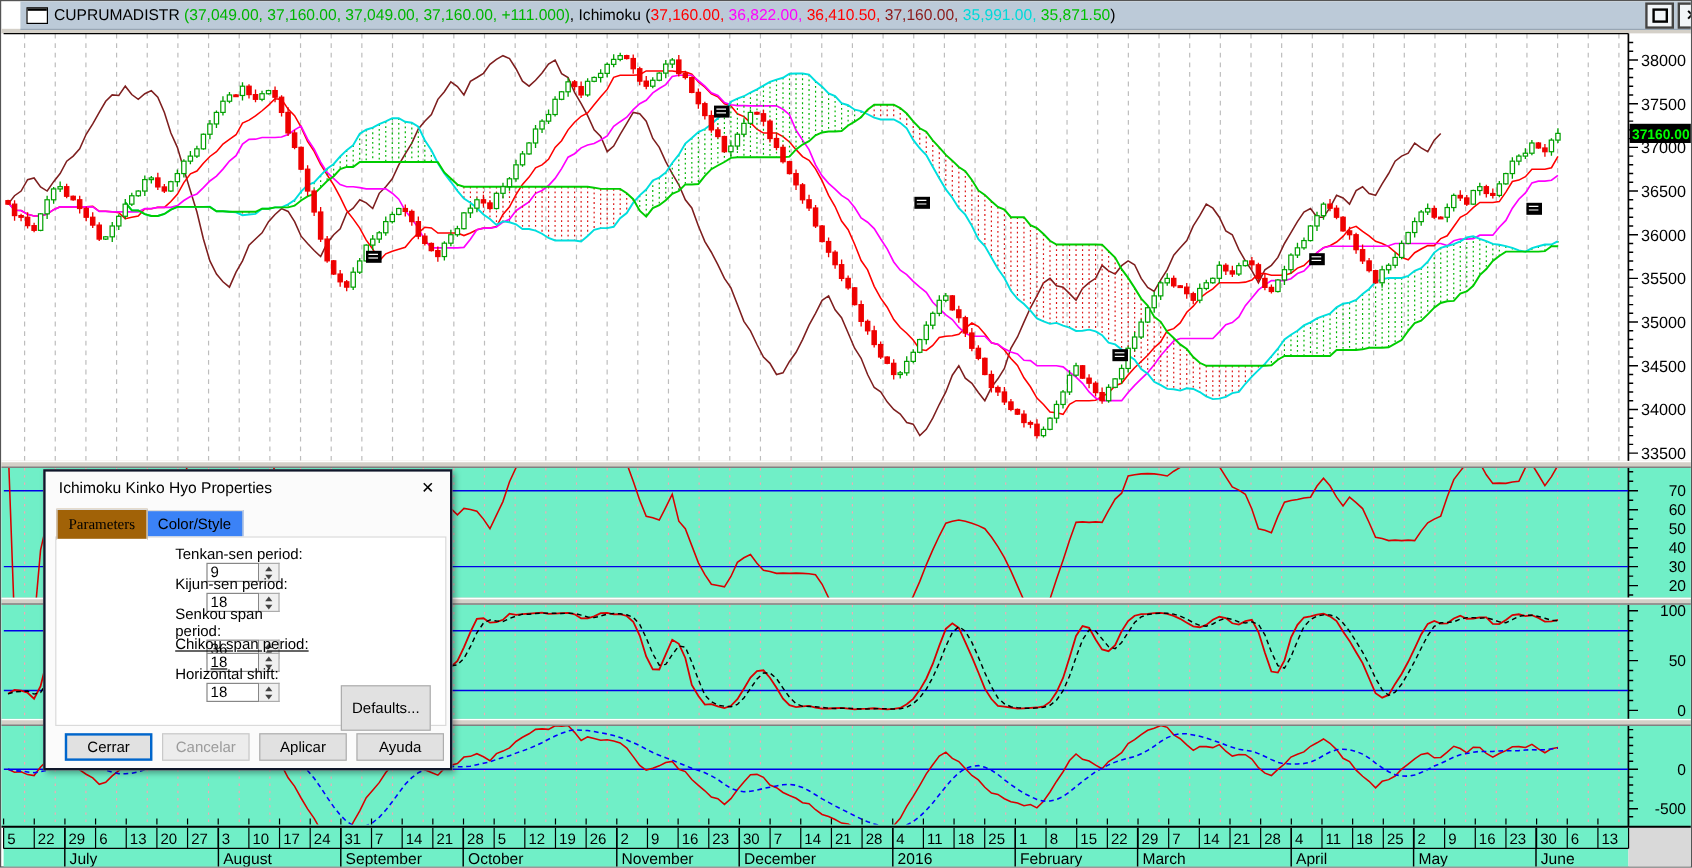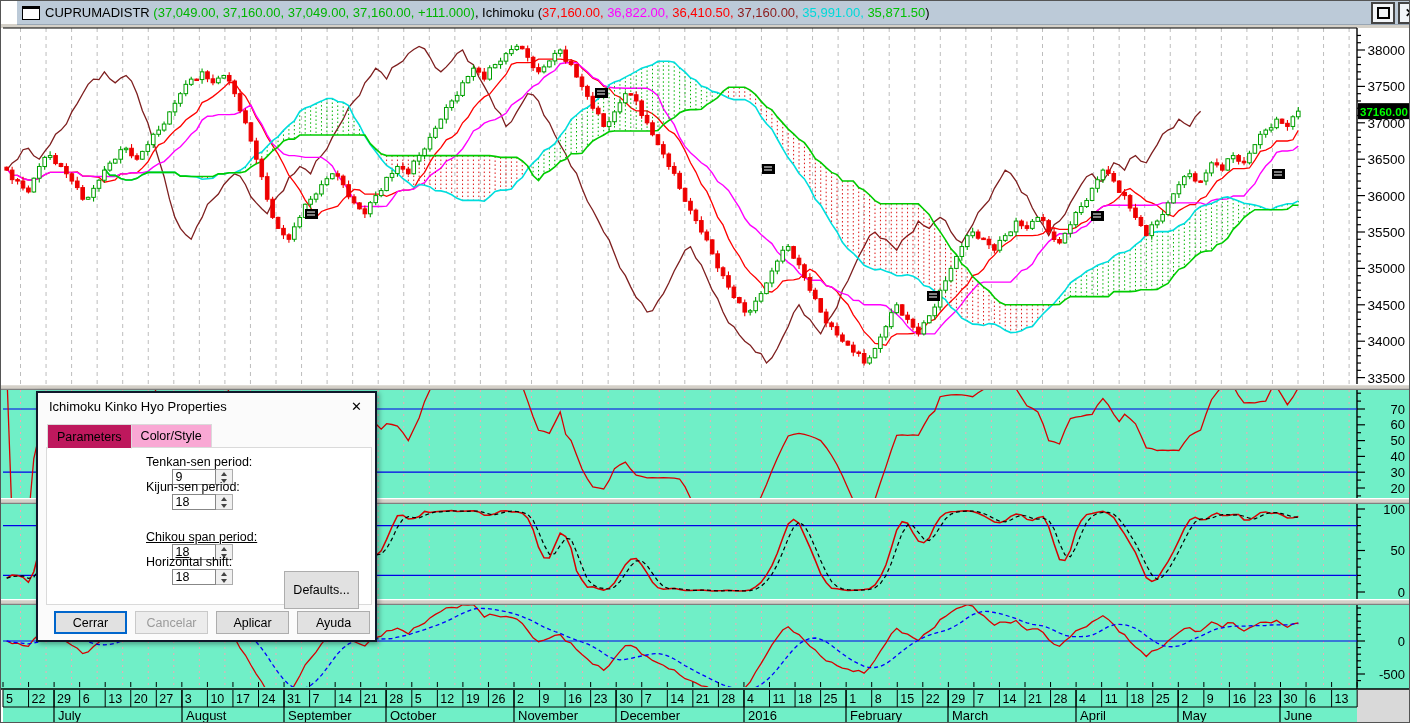--- a/index.html
+++ b/index.html
@@ -25,22 +25,22 @@
   #dialog{
     position:absolute;left:0px;top:390px;width:341px;height:251px;z-index:10;
     background:#FBFBFB;border:2px solid #0f172a;box-shadow:2px 2px 5px rgba(0,0,0,.35);
     font-size:12.5px;color:#000;box-sizing:border-box;margin-left:35px;
   }
   #dlg-titlebar{position:absolute;left:0;top:0;width:100%;height:27px;display:flex;align-items:center;}
   #dlg-title{padding-left:11px;font-size:13px;}
   #dlg-close{margin-left:auto;padding-right:13px;font-size:13px;color:#000;cursor:default;}
   .tabstrip{position:absolute;left:9px;top:31px;display:flex;align-items:flex-end;}
   .tab{padding:4px 9px 4px 9px;border:1px solid #DADADA;font-size:12.5px;}
-  .tab.active{background:#be185d;border-bottom:1px solid #FFF;position:relative;z-index:2;padding-top:5px;}
-  .tab.inactive{background:#f9a8d4;height:15px;margin-left:-1px;}
+  .tab.active{background:#a16207;border-bottom:1px solid #FFF;position:relative;z-index:2;padding-top:5px;font-family:Liberation Serif, serif;}
+  .tab.inactive{background:#3b82f6;height:15px;margin-left:-1px;}
   .tabpage{position:absolute;left:8px;top:54px;width:324px;height:156px;border:1px solid #DADADA;background:#FFF;}
   .frow{position:absolute;left:14px;height:20px;display:flex;align-items:center;width:300px;flex-direction:column;}
   .flabel{width:112px;}
   .spinbox{display:flex;align-items:stretch;height:19px;margin-left:0;}
   .spinval{width:39px;border:1px solid #878787;background:#fff;padding-left:3px;display:flex;align-items:center;font-size:12.5px;}
   .spinbtns{width:16px;border:1px solid #ACACAC;border-left:none;display:flex;flex-direction:column;background:#F0F0F0;}
   .sp{flex:1;display:flex;align-items:center;justify-content:center;}
   .tri-up{width:0;height:0;border-left:3.5px solid transparent;border-right:3.5px solid transparent;border-bottom:4px solid #444;}
   .tri-dn{width:0;height:0;border-left:3.5px solid transparent;border-right:3.5px solid transparent;border-top:4px solid #444;}
   .btn{position:absolute;height:23px;background:#E1E1E1;border:1px solid #ADADAD;
@@ -1373,20 +1373,34 @@
         <span class="spinbtns">
             <span class="sp">
               <span class="tri-up"></span>
             </span>
             <span class="sp">
               <span class="tri-dn"></span>
             </span>
           </span>
       </span>
     </div>
+    <div class="frow" style="top:112px;">
+      <span class="flabel">Senkou span period:</span>
+      <span class="spinbox">
+        <span class="spinval">36</span>
+        <span class="spinbtns">
+            <span class="sp">
+              <span class="tri-up"></span>
+            </span>
+            <span class="sp">
+              <span class="tri-dn"></span>
+            </span>
+          </span>
+      </span>
+    </div>
     <div class="frow" style="top:137px;text-decoration:underline;">
       <span class="flabel">Chikou span period:</span>
       <span class="spinbox">
         <span class="spinval">18</span>
         <span class="spinbtns">
             <span class="sp">
               <span class="tri-up"></span>
             </span>
             <span class="sp">
               <span class="tri-dn"></span>

